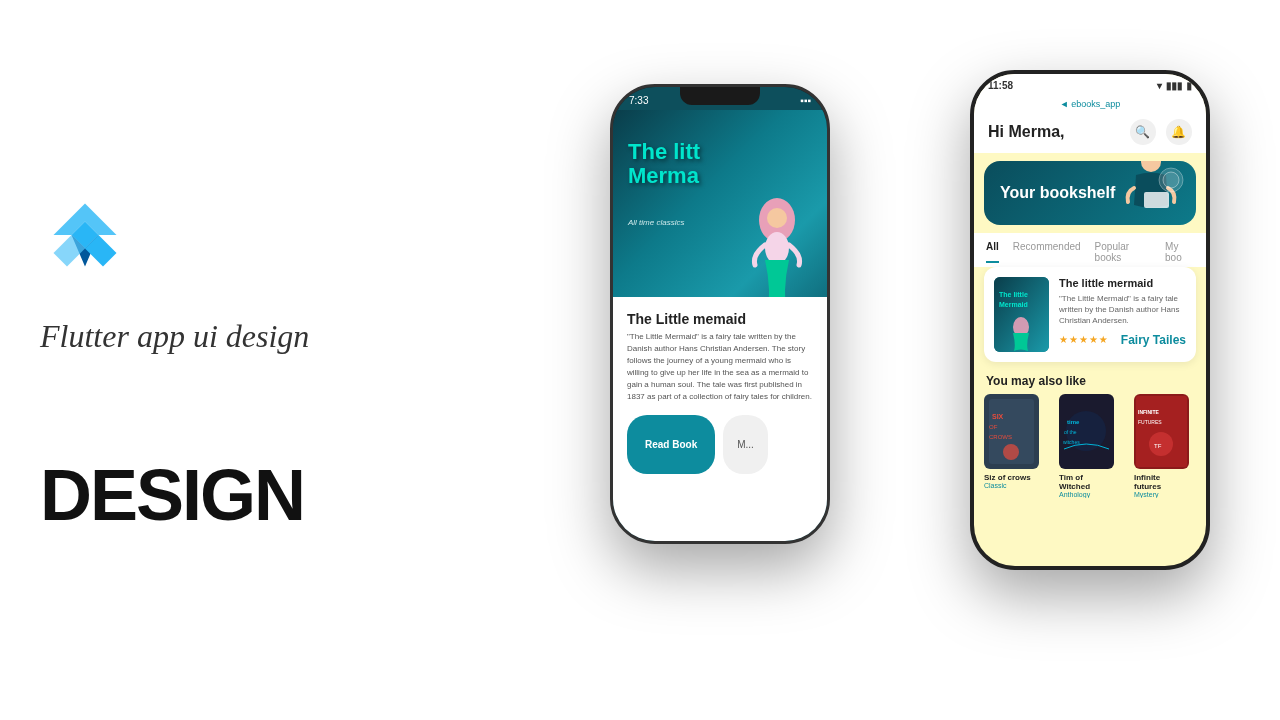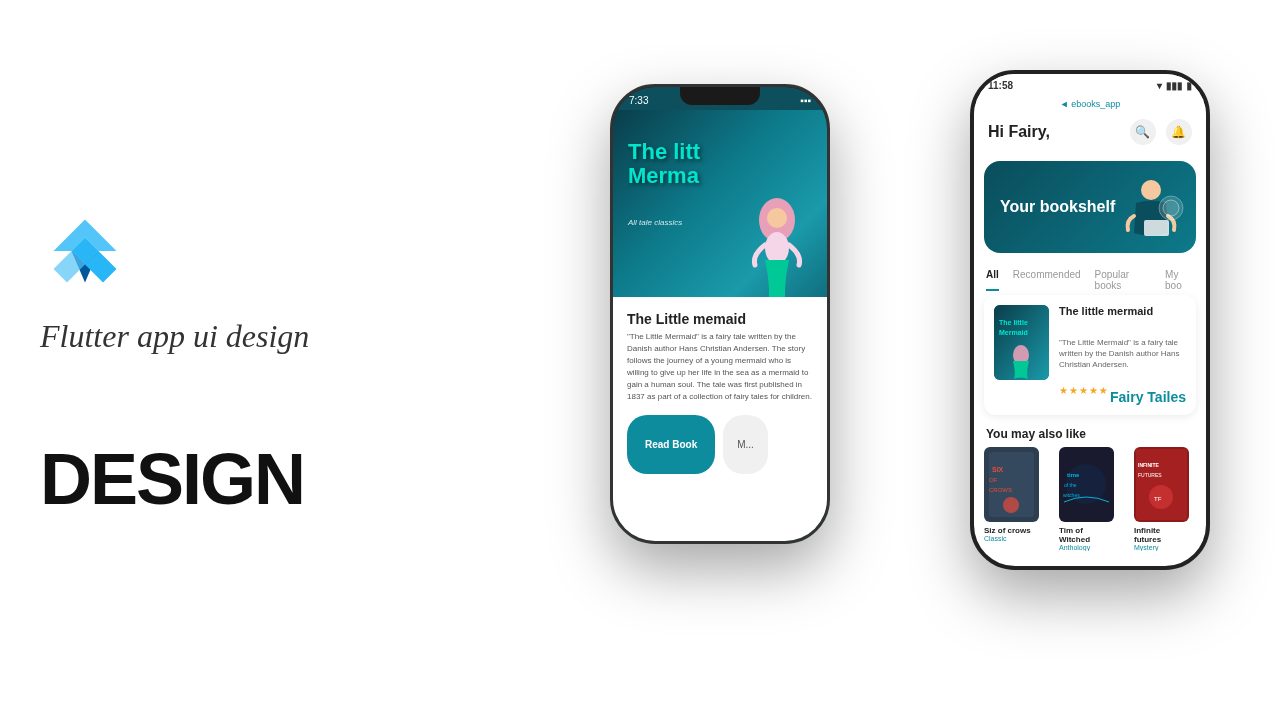--- a/index.html
+++ b/index.html
@@ -13,21 +13,21 @@
       align-items: center;
       justify-content: space-between;
       padding: 20px 40px;
     }
 
     
     .left-section {
       width: 480px;
       display: flex;
       flex-direction: column;
-      gap: 8px;
+      gap: 24px;
     }
 
     .flutter-logo {
       width: 90px;
       height: 90px;
       margin-bottom: 10px;
     }
 
     .subtitle-text {
       font-family: 'Brush Script MT', cursive;
@@ -199,21 +199,21 @@
       height: 500px;
       right: 30px;
       top: 50px;
       z-index: 2;
       border: 4px solid #222;
     }
 
     .phone-front .screen {
       width: 100%;
       height: 100%;
-      background: #ffffff;
+      background: #fef9c3;
       overflow: hidden;
       position: relative;
     }
 
     .phone-front .status-bar {
       background: #fff;
       display: flex;
       justify-content: space-between;
       align-items: center;
       padding: 6px 16px;
@@ -266,21 +266,21 @@
       justify-content: center;
       font-size: 12px;
     }
 
     
     .bookshelf-banner {
       margin: 8px 10px;
       background: linear-gradient(135deg, #0a4d5c, #0d7a8a);
       border-radius: 16px;
       padding: 16px;
-      height: 92px;
+      height: 64px;
       position: relative;
       overflow: hidden;
       display: flex;
       align-items: center;
     }
 
     .bookshelf-text {
       font-size: 16px;
       font-weight: 800;
       color: #fff;
@@ -337,21 +337,21 @@
     }
 
     .book-info {
       flex: 1;
     }
 
     .book-card-title {
       font-size: 11px;
       font-weight: 700;
       color: #222;
-      margin-bottom: 20px;
+      margin-bottom: 4px;
     }
 
     .book-card-desc {
       font-size: 8px;
       color: #666;
       line-height: 1.4;
       margin-bottom: 6px;
     }
 
     .book-card-meta {
@@ -360,24 +360,23 @@
       justify-content: space-between;
     }
 
     .stars {
       color: #f5a623;
       font-size: 10px;
       letter-spacing: 1px;
     }
 
     .genre-tag {
-      font-size: 14px;
+      font-size: 12px;
       color: #0d8c9e;
       font-weight: 600;
-      margin-top: 12px;
     }
 
     
     .section-title {
       font-size: 12px;
       font-weight: 700;
       color: #222;
       padding: 4px 12px 6px;
     }
 
@@ -456,21 +455,21 @@
 
       <div class="status-bar">
         <span>7:33</span>
         <span>▪▪▪</span>
       </div>
 
       <div class="book-hero">
         <div class="book-hero-title">
           The litt<br>Merma
         </div>
-        <div class="book-hero-subtitle">All tale classics</div>
+        <div class="book-hero-subtitle">All time classics</div>
 
         
         <svg class="mermaid-figure" viewBox="0 0 80 140" xmlns="http://www.w3.org/2000/svg">
 
           <ellipse cx="40" cy="30" rx="18" ry="22" fill="#e8a0b8"></ellipse>
 
           <ellipse cx="40" cy="58" rx="12" ry="16" fill="#f5d5e8"></ellipse>
 
           <path d="M28,70 Q35,100 30,130 Q40,125 50,130 Q45,100 52,70 Z" fill="#00c896"></path>
           <path d="M30,130 Q35,140 40,138 Q45,140 50,130" fill="#00a87a"></path>
@@ -505,21 +504,21 @@
         <div class="status-icons">
           <span>▾</span>
           <span>▮▮▮</span>
           <span>▮</span>
         </div>
       </div>
 
       <div class="app-bar-label">◄ ebooks_app</div>
 
       <div class="home-header">
-        <div class="home-greeting">Hi Fairy,</div>
+        <div class="home-greeting">Hi Merma,</div>
         <div class="header-icons">
           <div class="icon-circle">🔍</div>
           <div class="icon-circle">🔔</div>
         </div>
       </div>
 
       <div class="bookshelf-banner">
         <div class="bookshelf-text">Your bookshelf</div>
 
         <svg class="bookshelf-figure" viewBox="0 0 70 75" xmlns="http://www.w3.org/2000/svg">

